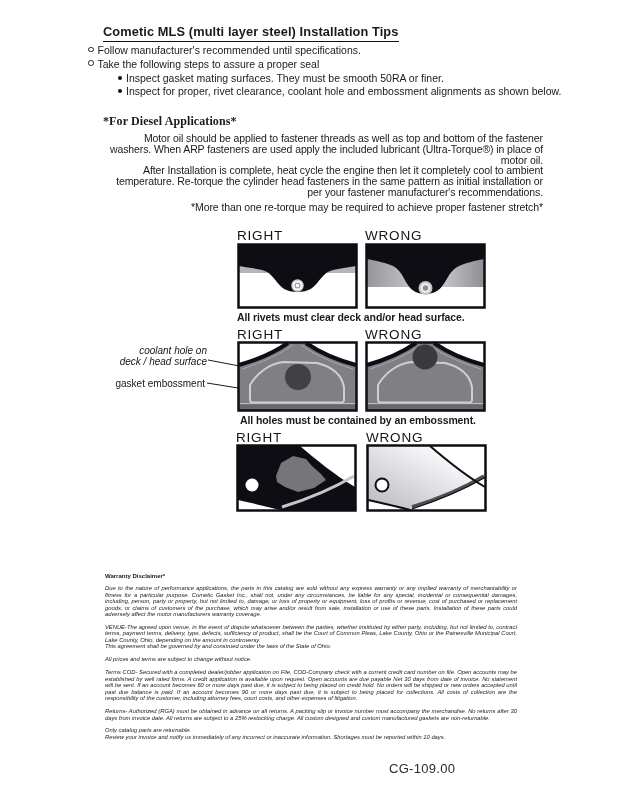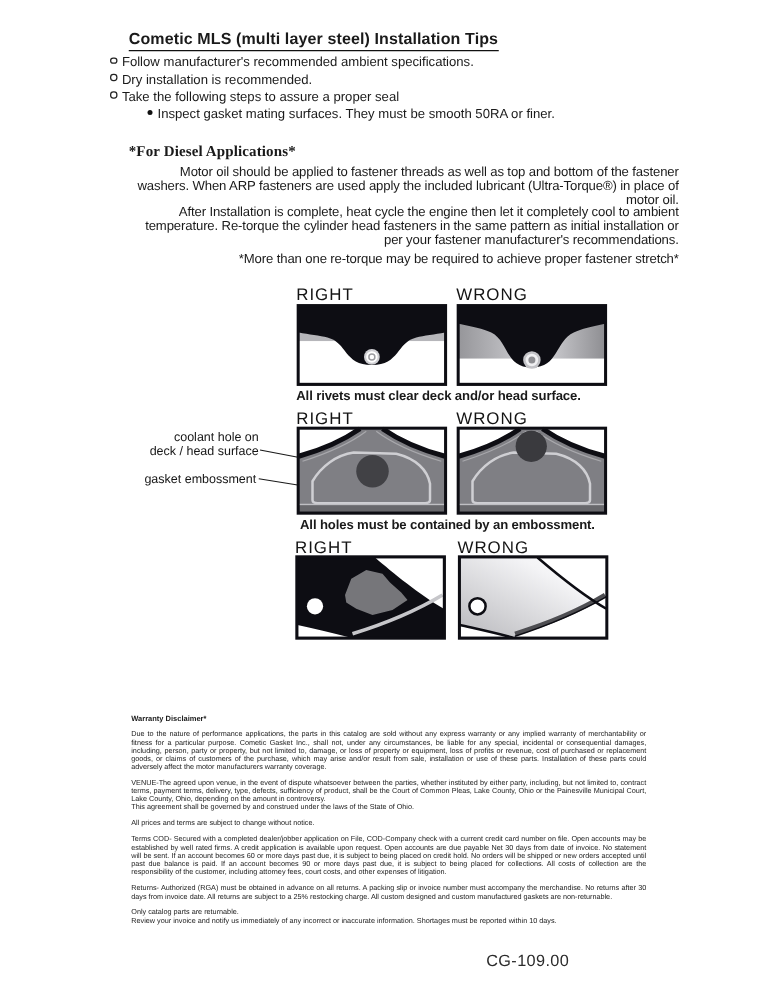--- a/index.html
+++ b/index.html
@@ -11,42 +11,42 @@
   .b-row{font-size:10.5px;line-height:13.8px;white-space:nowrap;}
   .b-open{display:inline-block;width:3.5px;height:3.5px;border:1px solid #222;border-radius:50%;
         margin-right:4px;vertical-align:2px;}
   .b-dot{display:inline-block;width:4px;height:4px;background:#111;border-radius:50%;
         margin-right:4px;vertical-align:2px;}
   .sub{padding-left:30px;}
   .h2{font-size:12px;font-weight:bold;letter-spacing:0.1px;}
   .body-p{font-size:10.5px;line-height:11px;letter-spacing:-0.1px;width:440px;text-align:right;}
   .rw-label{font-size:13.5px;letter-spacing:0.8px;color:#141414;text-align:left;width:121px;}
   .caption{font-size:10.5px;font-weight:bold;letter-spacing:-0.1px;}
-  .prewrap{white-space:pre-line;}
+  .prewrap{white-space:pre-line;font-style:italic;}
   .side-label{font-size:10px;line-height:11px;text-align:right;color:#161616;}
   .cap2{font-size:10.5px;font-weight:bold;line-height:12px;}
   .fine-head{font-size:6px;font-weight:bold;margin:0 0 6px 0;}
   .fine{font-size:5.8px;line-height:6.5px;margin:0 0 6.4px 0;text-align:justify;color:#222;}
   .pagenum{font-size:13px;letter-spacing:0.3px;color:#2b2b2b;}
   svg{display:block;}
 </style>
 </head>
 <body>
 
 <div class="page">
 
   <div class="abs" style="left:103px;top:22px;">
     <span class="title-text">Cometic MLS (multi layer steel) Installation Tips</span>
   </div>
 
   <div class="abs" style="left:88px;top:44px;">
-    <div class="b-row"><span class="b-open"></span><span>Follow manufacturer's recommended ambient specifications.</span></div>
-    <div class="b-row"><span class="b-open"></span><span>Dry installation is recommended.</span></div>
+    <div class="b-row"><span class="b-open"></span><span>Follow manufacturer's recommended until specifications.</span></div>
     <div class="b-row"><span class="b-open"></span><span>Take the following steps to assure a proper seal</span></div>
     <div class="b-row sub"><span class="b-dot"></span><span>Inspect gasket mating surfaces.  They must be smooth 50RA or finer.</span></div>
+    <div class="b-row sub"><span class="b-dot"></span><span>Inspect for proper, rivet clearance, coolant hole and embossment alignments as shown below.</span></div>
   </div>
 
   <div class="abs h2" style="left:103px;top:114px;font-family:Liberation Serif, serif;">*For Diesel Applications*</div>
   <div class="abs body-p" style="left:103px;top:133px;">Motor oil should be applied to fastener threads as well as top and bottom of the fastener washers. When ARP fasteners are used apply the included lubricant (Ultra-Torque®) in place of motor oil.</div>
   <div class="abs body-p" style="left:103px;top:165px;">After Installation is complete, heat cycle the engine then let it completely cool to ambient temperature. Re-torque the cylinder head fasteners in the same pattern as initial installation or per your fastener manufacturer's recommendations.</div>
   <div class="abs body-p" style="left:103px;top:202px;">*More than one re-torque may be required to achieve proper fastener stretch*</div>
 
   <div class="abs rw-label" style="left:237px;top:228px;">RIGHT</div>
   <div class="abs rw-label" style="left:365px;top:228px;">WRONG</div>
 

